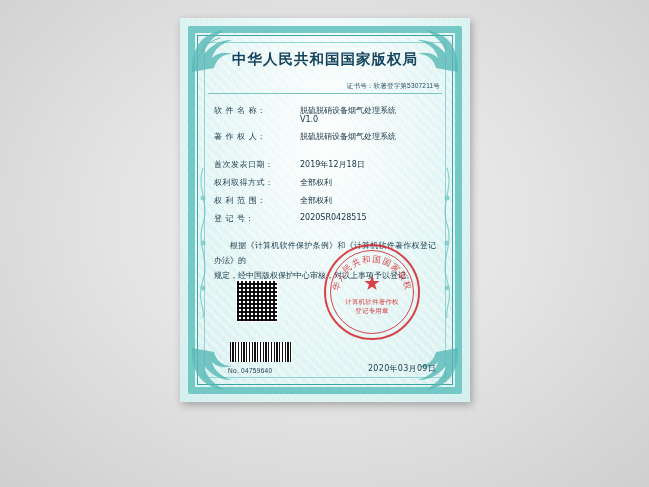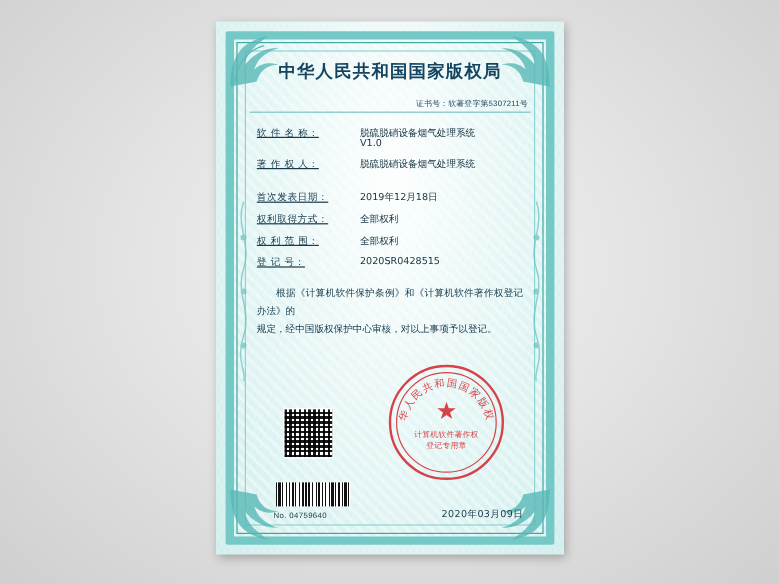--- a/index.html
+++ b/index.html
@@ -18,21 +18,21 @@
     width: 649px;
     height: 487px;
     background: radial-gradient(ellipse at 50% 45%, #f2f2f2 0%, #e4e4e4 45%, #cfcfcf 100%);
   }
   
   #cert {
     position: absolute;
     left: 180px;
     top: 18px;
     width: 290px;
-    height: 444px;
+    height: 384px;
     background: #eef9f8;
     box-shadow: 2px 3px 8px rgba(0,0,0,0.28);
     overflow: hidden;
   }
   
   .bg-tint {
     position: absolute;
     inset: 0;
     background:
       radial-gradient(ellipse at 50% 30%, rgba(255,255,255,0.9) 0%, rgba(222,244,243,0.6) 55%, rgba(190,231,230,0.5) 100%),
@@ -135,21 +135,20 @@
     color: #14384a;
   }
   .flabel {
     width: 84px;
     flex: 0 0 84px;
     font-family: "DejaVu Sans", "Liberation Sans", sans-serif;
     font-size: 8px;
     color: #173a4d;
     text-align: justify;
     letter-spacing: 0.5px;
-    text-decoration: underline;
   }
   .fvalue {
     flex: 1;
     font-family: "DejaVu Sans", "Liberation Sans", sans-serif;
     font-size: 8px;
     color: #11303f;
     border-bottom: 0px solid transparent;
     padding-left: 2px;
   }
   .fvalue.sub {

